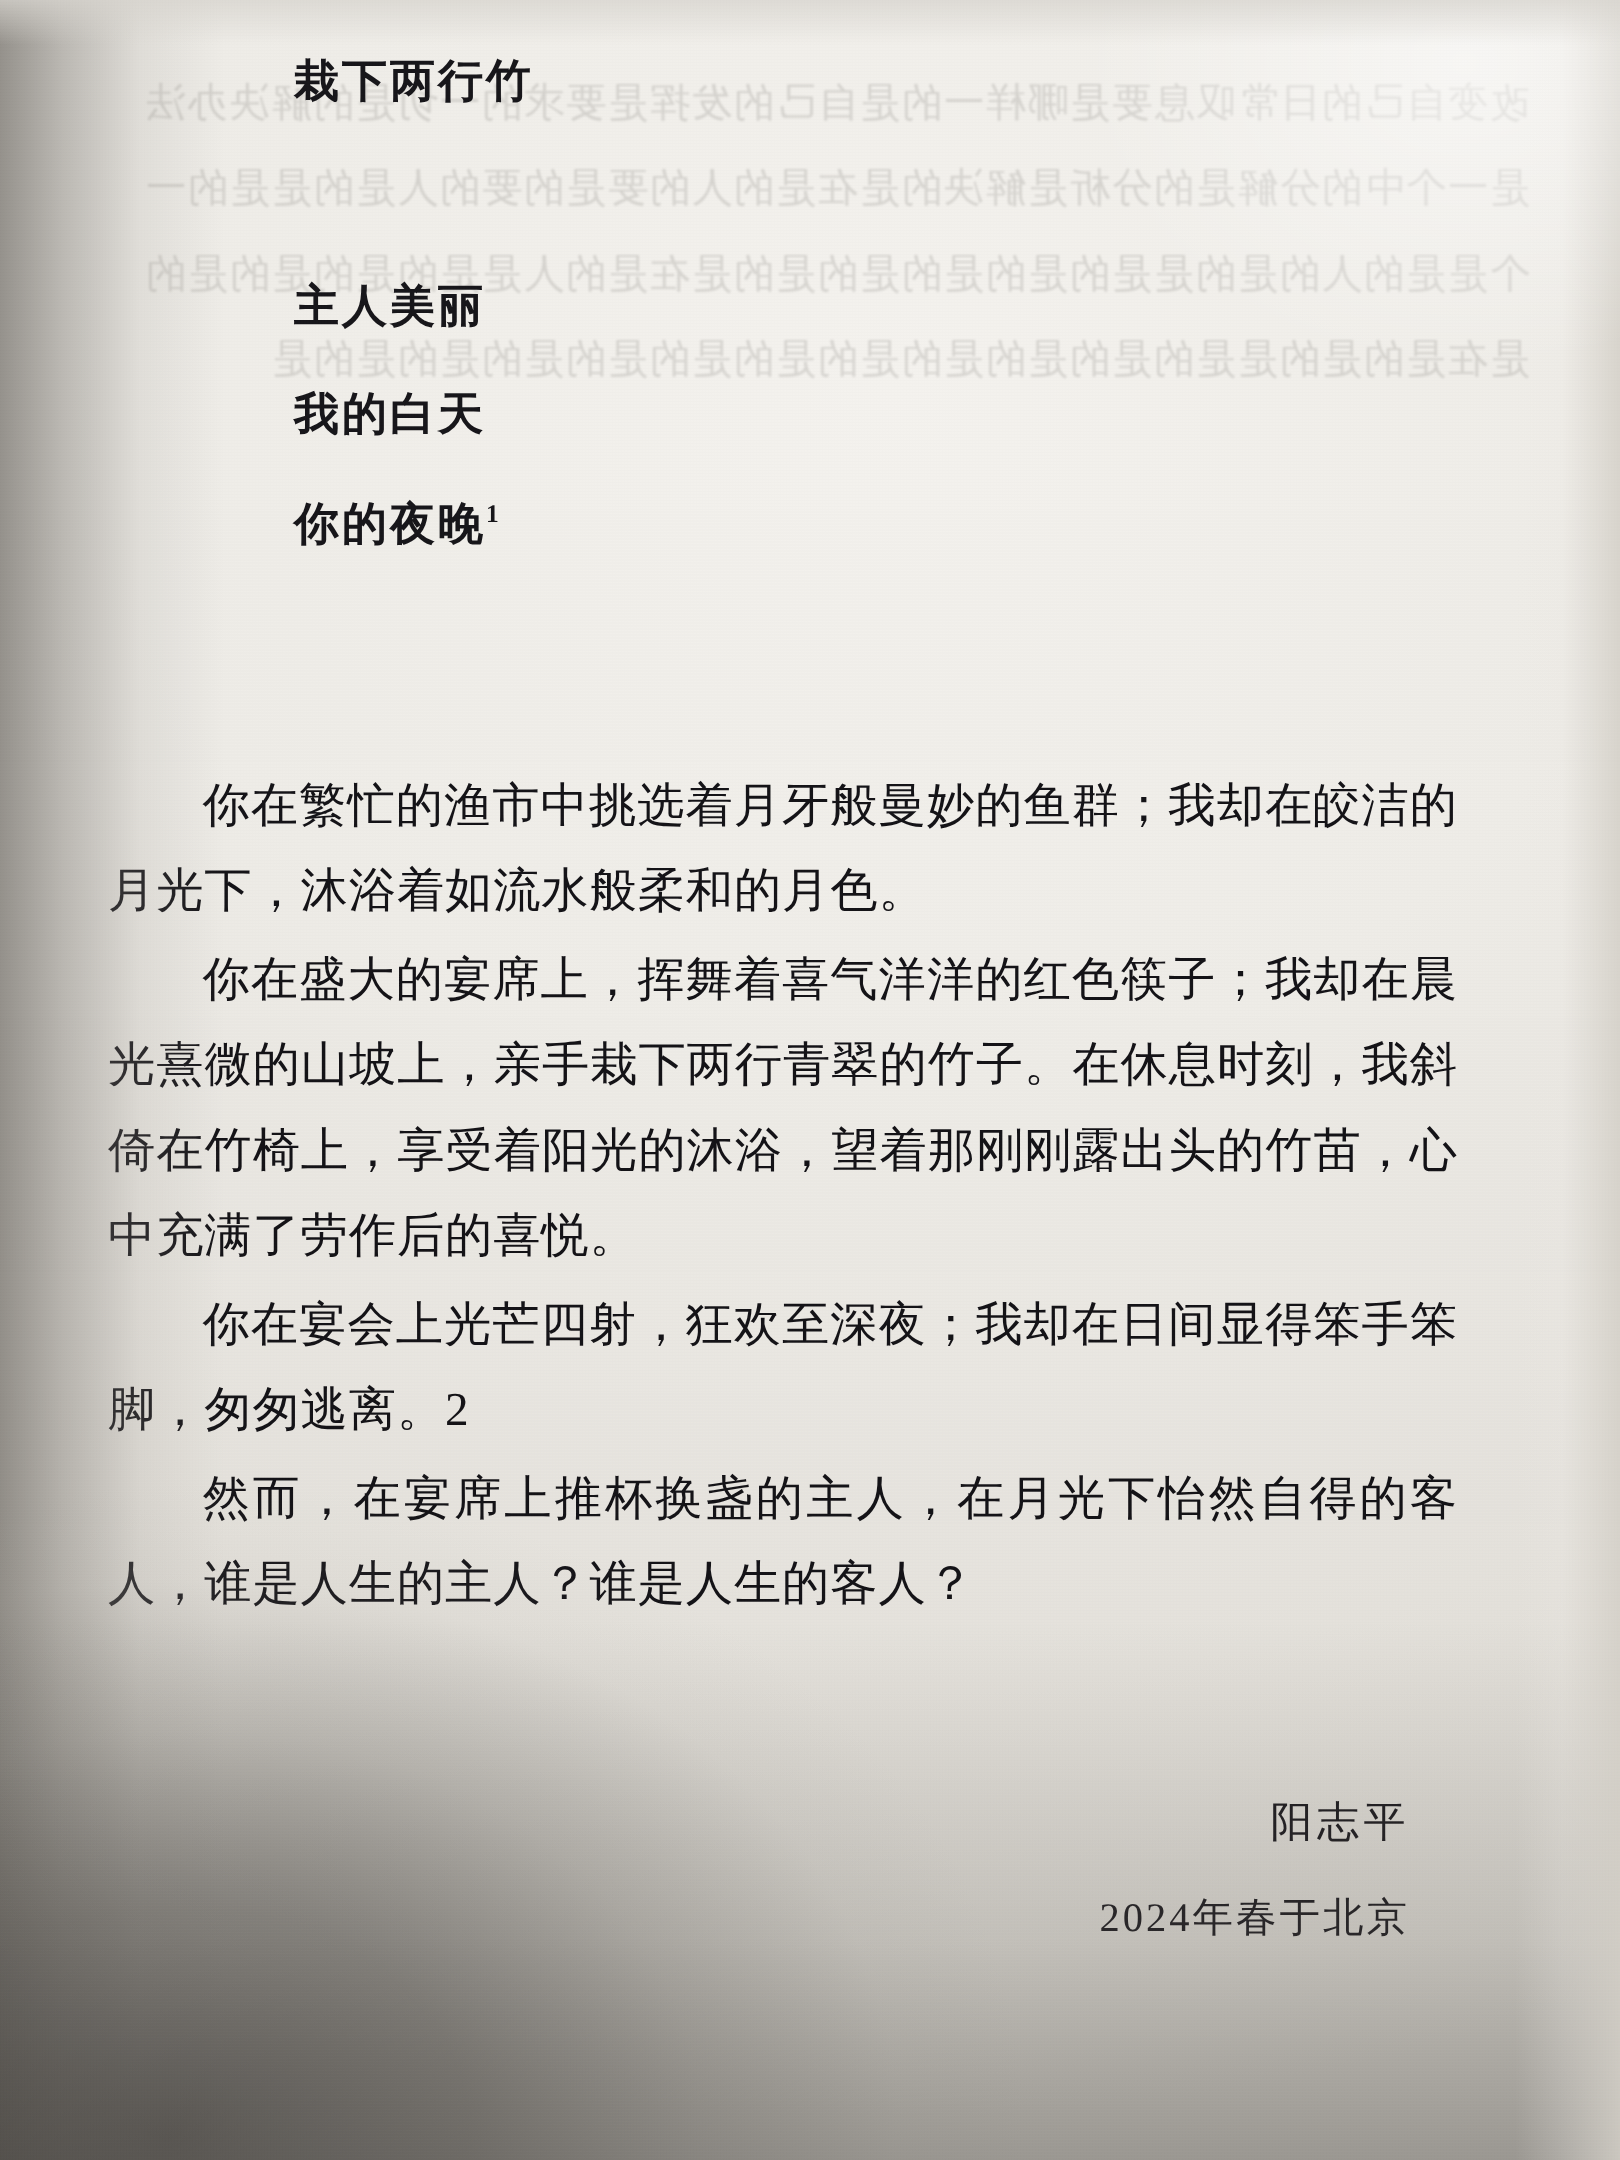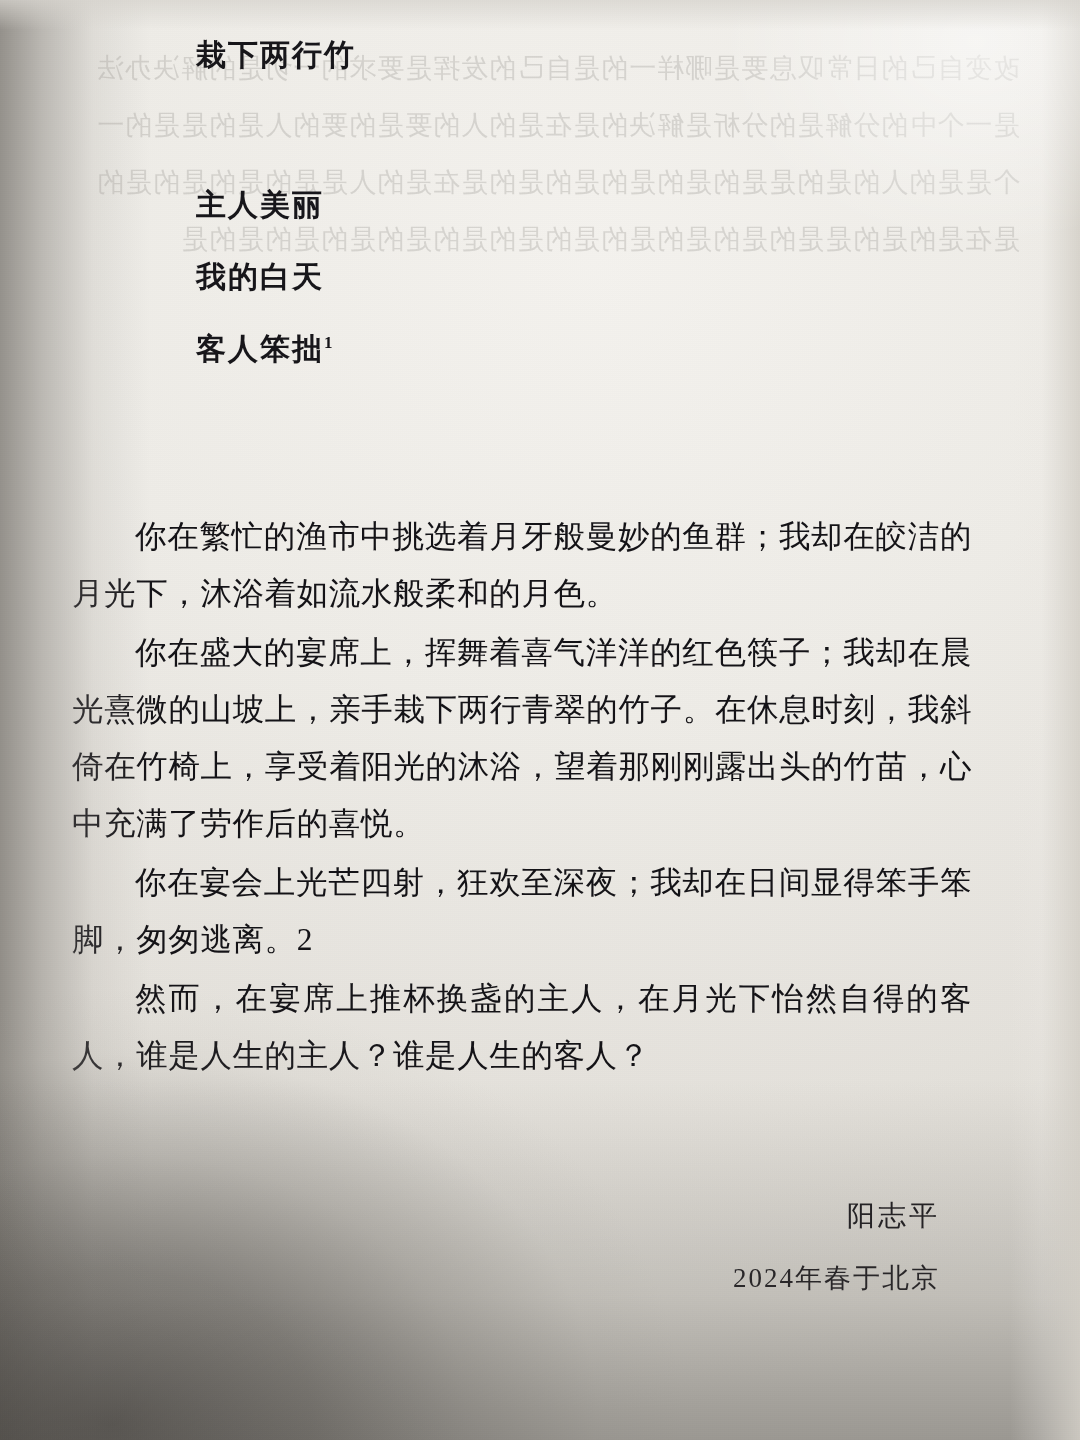--- a/index.html
+++ b/index.html
@@ -191,21 +191,21 @@
 
   <div class="showthrough">改变自己的日常叹息要是哪样一的是自己的发挥是要求的一切是的解决办法是一个中的分解是的分析是解决的是在是的人的要是的要的人是的是是的一个是是的人的是的是是的是的是的是的是的是在是的人是是的是的是的是的是在是的是的是是的是的是的是的是的是的是的是的是的是的是的是</div>
 
   <div class="content">
 
     <div class="poem">
       <div class="poem-row"><span>栽下两行竹</span></div>
       <div class="gap"></div>
       <div class="poem-row"><span>主人美丽</span></div>
       <div class="poem-row"><span>我的白天</span></div>
-      <div class="poem-row"><span>客人笨拙</span><span class="sup">1</span></div>
+      <div class="poem-row"><span>你的夜晚</span><span class="sup">1</span></div>
     </div>
 
     <div class="body-text">
       <p>你在繁忙的渔市中挑选着月牙般曼妙的鱼群；我却在皎洁的月光下，沐浴着如流水般柔和的月色。</p>
       <p>你在盛大的宴席上，挥舞着喜气洋洋的红色筷子；我却在晨光熹微的山坡上，亲手栽下两行青翠的竹子。在休息时刻，我斜倚在竹椅上，享受着阳光的沐浴，望着那刚刚露出头的竹苗，心中充满了劳作后的喜悦。</p>
       <p>你在宴会上光芒四射，狂欢至深夜；我却在日间显得笨手笨脚，匆匆逃离。2</p>
       <p>然而，在宴席上推杯换盏的主人，在月光下怡然自得的客人，谁是人生的主人？谁是人生的客人？</p>
     </div>
 
     <div class="signature">

